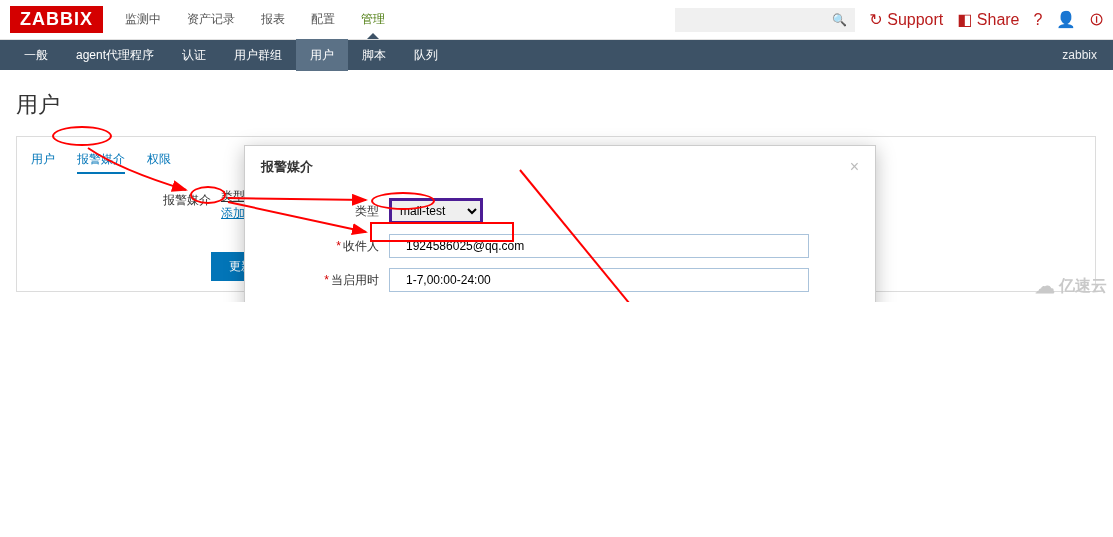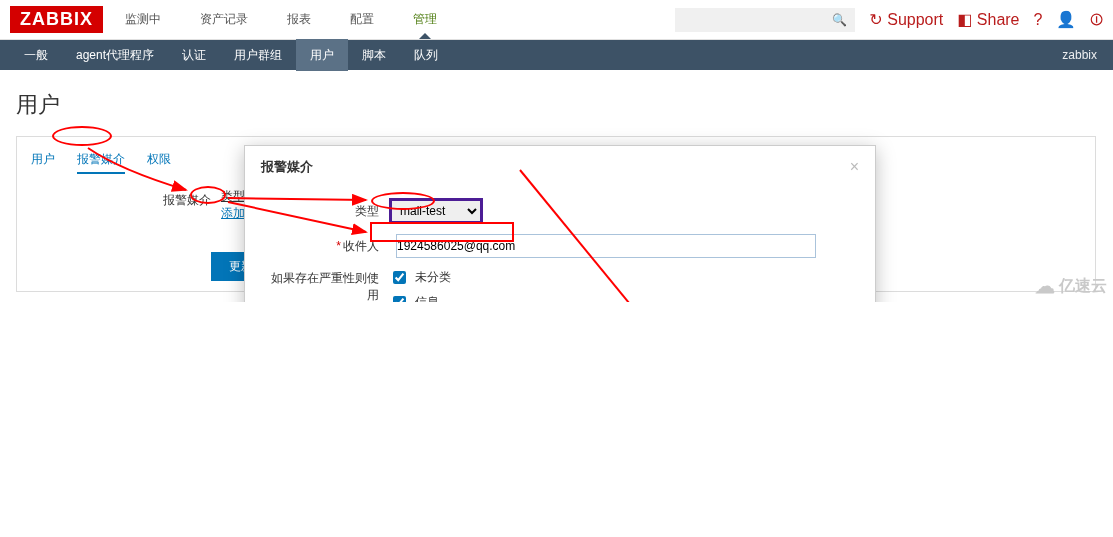--- a/index.html
+++ b/index.html
@@ -22,21 +22,21 @@
   }
   .logo {
     background: #d40000;
     color: #fff;
     font-weight: bold;
     font-size: 18px;
     letter-spacing: 1px;
     padding: 3px 10px;
     margin-right: 20px;
   }
-  .main-nav { display: flex; gap: 35px; color: #555; }
+  .main-nav { display: flex; gap: 22px; color: #555; }
   .main-nav .item { cursor: pointer; padding: 10px 2px; }
   .main-nav .item.active { color: #4d7c0f; position: relative; }
   .main-nav .item.active::after {
     content: ""; position: absolute; bottom: -1px; left: 50%; transform: translateX(-50%);
     border: 6px solid transparent; border-bottom-color: #3d5266;
   }
   .topbar-right { margin-left: auto; display: flex; align-items: center; gap: 14px; color: #888; }
   .searchbox { width: 180px; height: 24px; background: #f0f0f0; border: none; display:flex; align-items:center; justify-content:flex-end; padding-right:8px; }
   .icon-btn { color: #b91c1c; cursor: pointer; font-size: 16px; }
   
@@ -83,21 +83,21 @@
   }
   .modal-head { padding: 12px 16px  8px; display:flex; }
   .modal-title { font-weight: bold; font-size: 13px; }
   .modal-close { margin-left: auto; color: #bbb; font-size: 16px; cursor: pointer; }
   .modal-body { padding: 4px 24px 16px; }
   .form-row { display: flex; align-items: center; margin: 10px 0; }
   .form-row label { width: 120px; text-align: right; padding-right: 10px; color: #333; }
   .form-row label .req { color: #d40000; margin-right: 2px;}
   .form-row .ctrl { flex: 1; }
   .form-row select { border: 3px solid #4c1d95; font-size: 12px; padding: 2px 18px 2px 4px; }
-  .form-row input[type=text] { width: 420px; border: 1px solid #aac3db; padding: 4px 0; font-size: 12px; margin-left: 7px; }
+  .form-row input[type=text] { width: 420px; border: 1px solid #aac3db; padding: 4px 16px; font-size: 12px; }
   .chk-list { display: flex; flex-direction: column; gap: 6px; }
   .chk-list label { text-align: left; width: auto; display:flex; align-items:center; gap:6px; padding:0; }
   .chk-list input { accent-color: #0275b8; }
   .single-chk { accent-color: #0275b8; }
   .modal-foot { display: flex; justify-content: flex-end; gap: 10px; padding: 10px 22px 18px; }
   .btn-primary { background: #0275b8; color:#fff; border:1px solid #0275b8; padding: 6px 16px; cursor:pointer; font-size:12px; }
   .btn-default { background: #fff; color:#0275b8; border:1px solid #0275b8; padding: 6px 16px; cursor:pointer; font-size:12px; }
   
   .annot { position:absolute; pointer-events:none; z-index:20; }
   .red-ellipse { border: 2px solid red; border-radius: 50%; }
@@ -182,20 +182,26 @@
       </div>
     </div>
 
     <div class="form-row">
       <label><span class="req">*</span><span>收件人</span></label>
       <div class="ctrl">
         <input type="text" value="1924586025@qq.com" style="">
       </div>
     </div>
 
+    <div class="form-row">
+      <label><span class="req">*</span><span>当启用时</span></label>
+      <div class="ctrl">
+        <input type="text" value="1-7,00:00-24:00" style="">
+      </div>
+    </div>
 
     <div class="form-row" style="align-items:flex-start;">
       <label style="padding-top:2px;">如果存在严重性则使用</label>
       <div class="ctrl chk-list">
         <label>
             <input type="checkbox" checked="" style="">
             <span>未分类</span>
           </label>
         <label>
             <input type="checkbox" checked="" style="">

